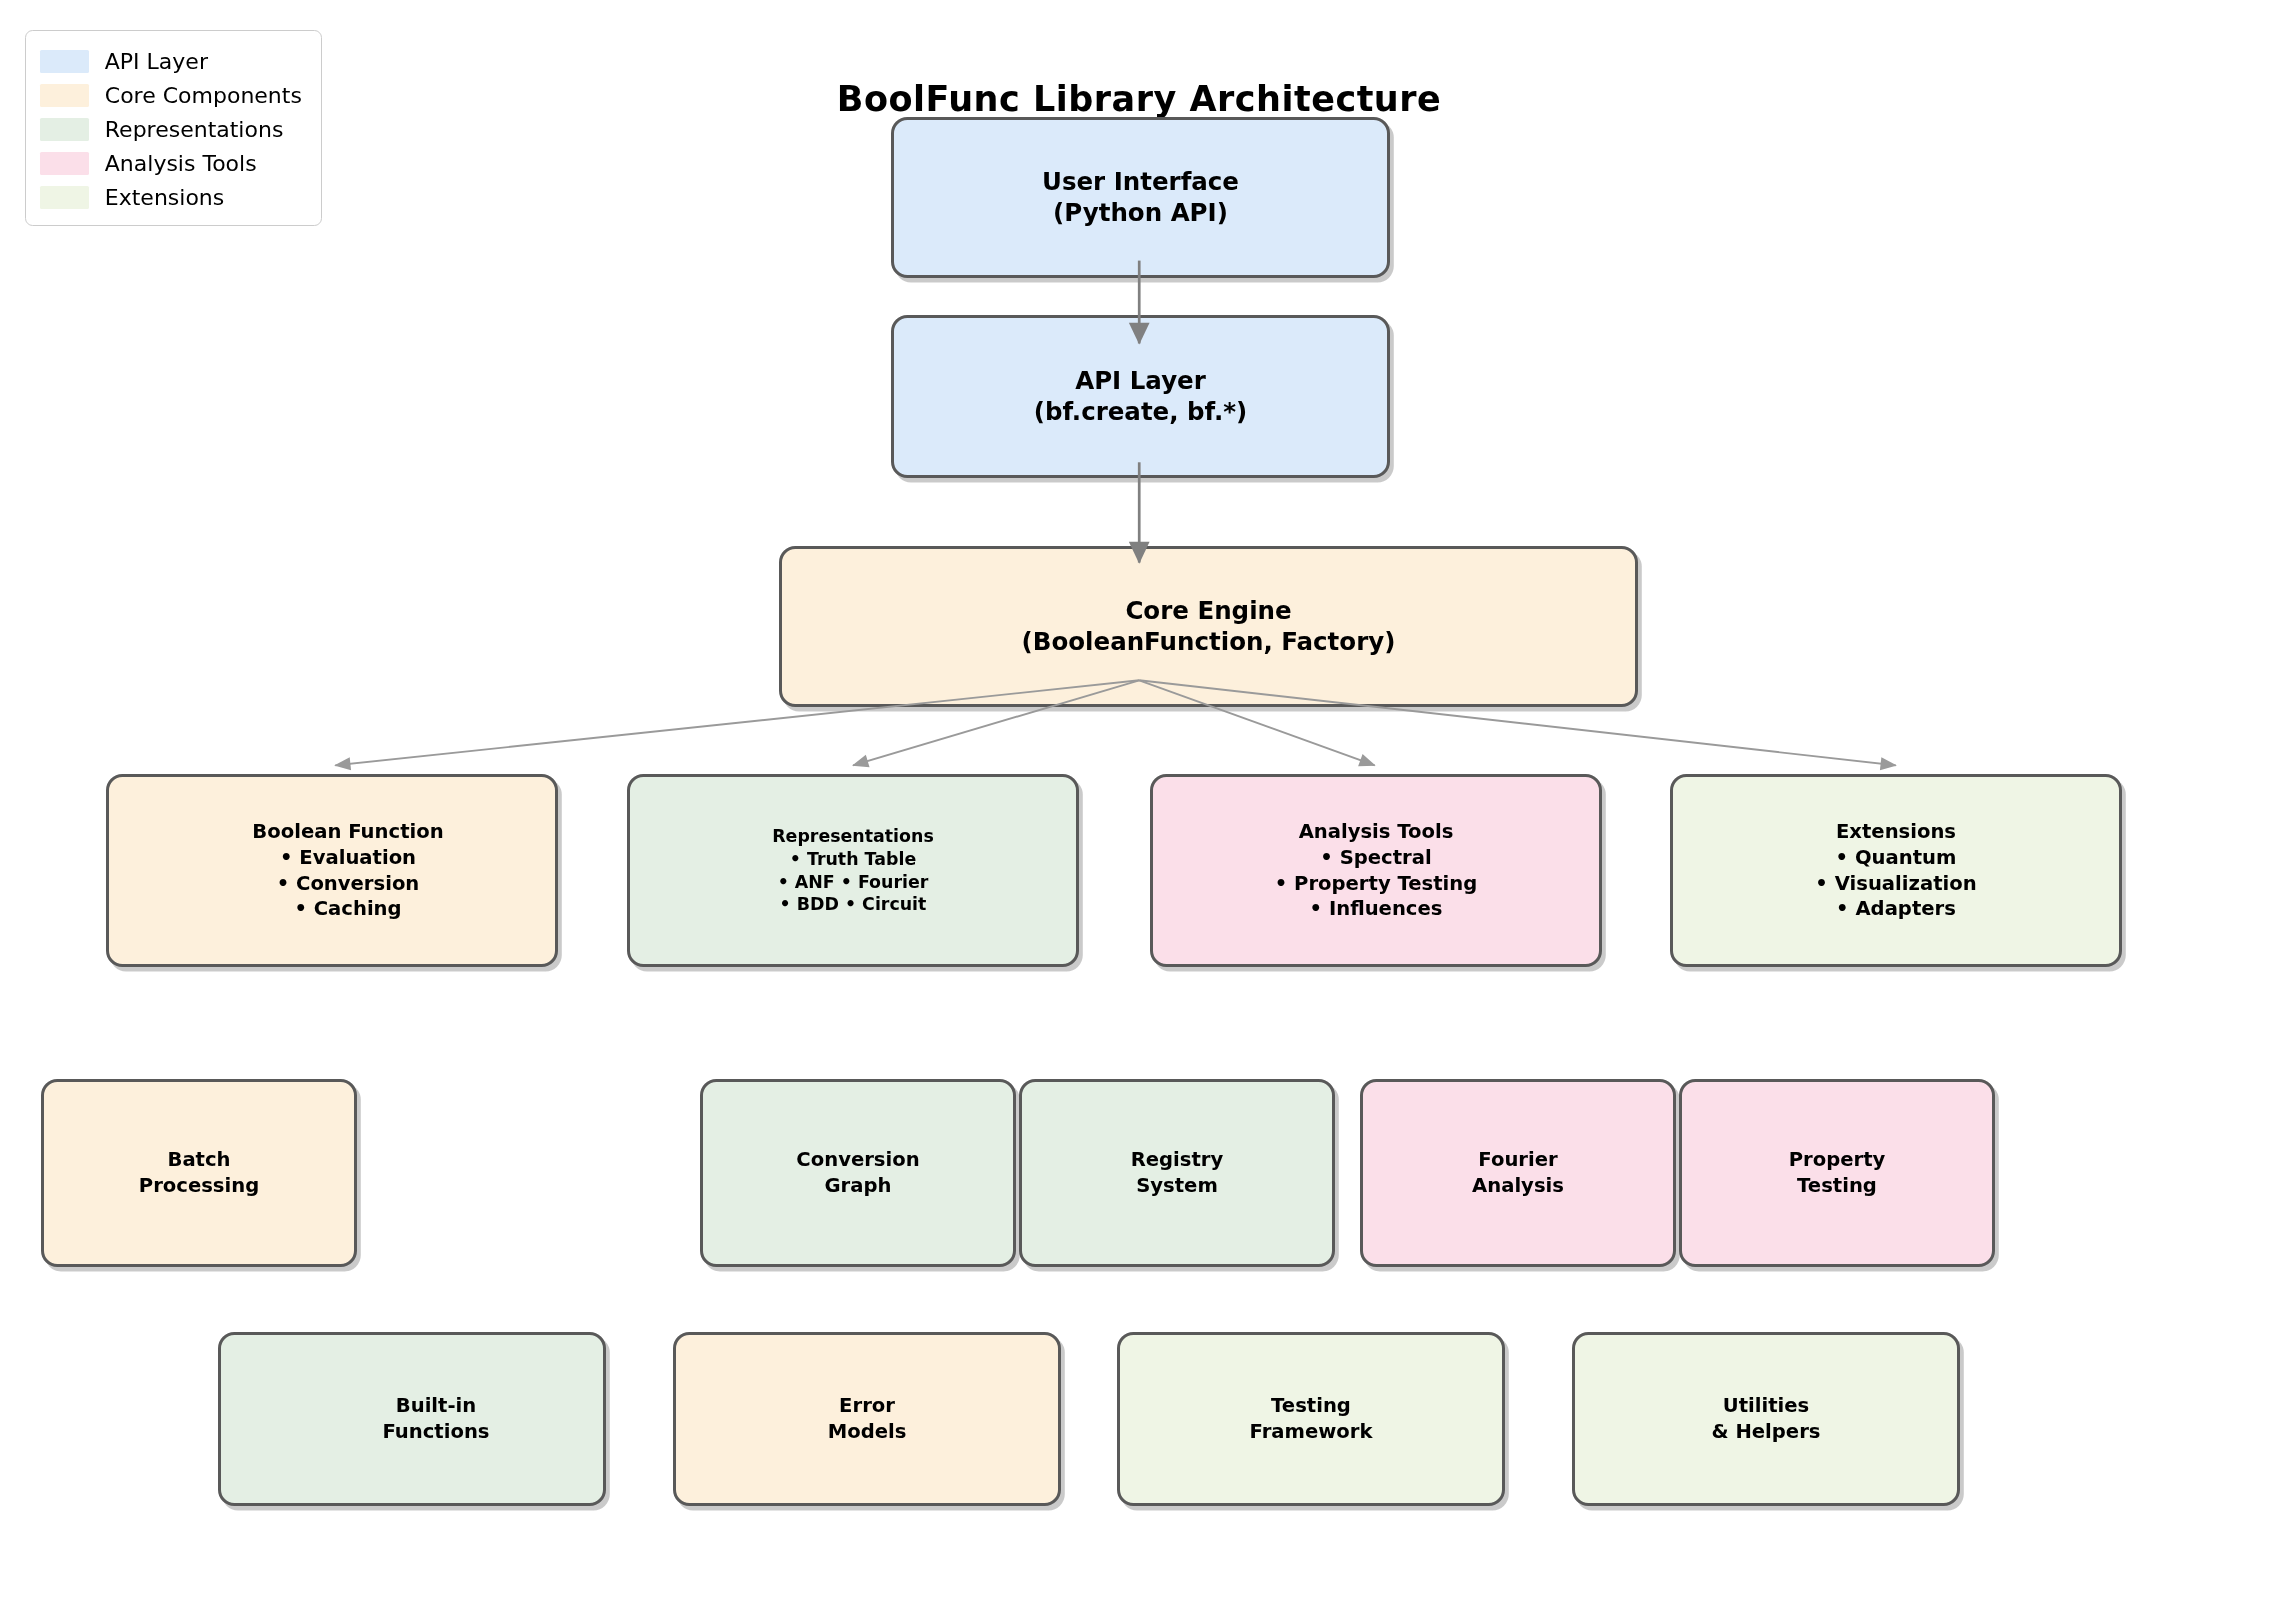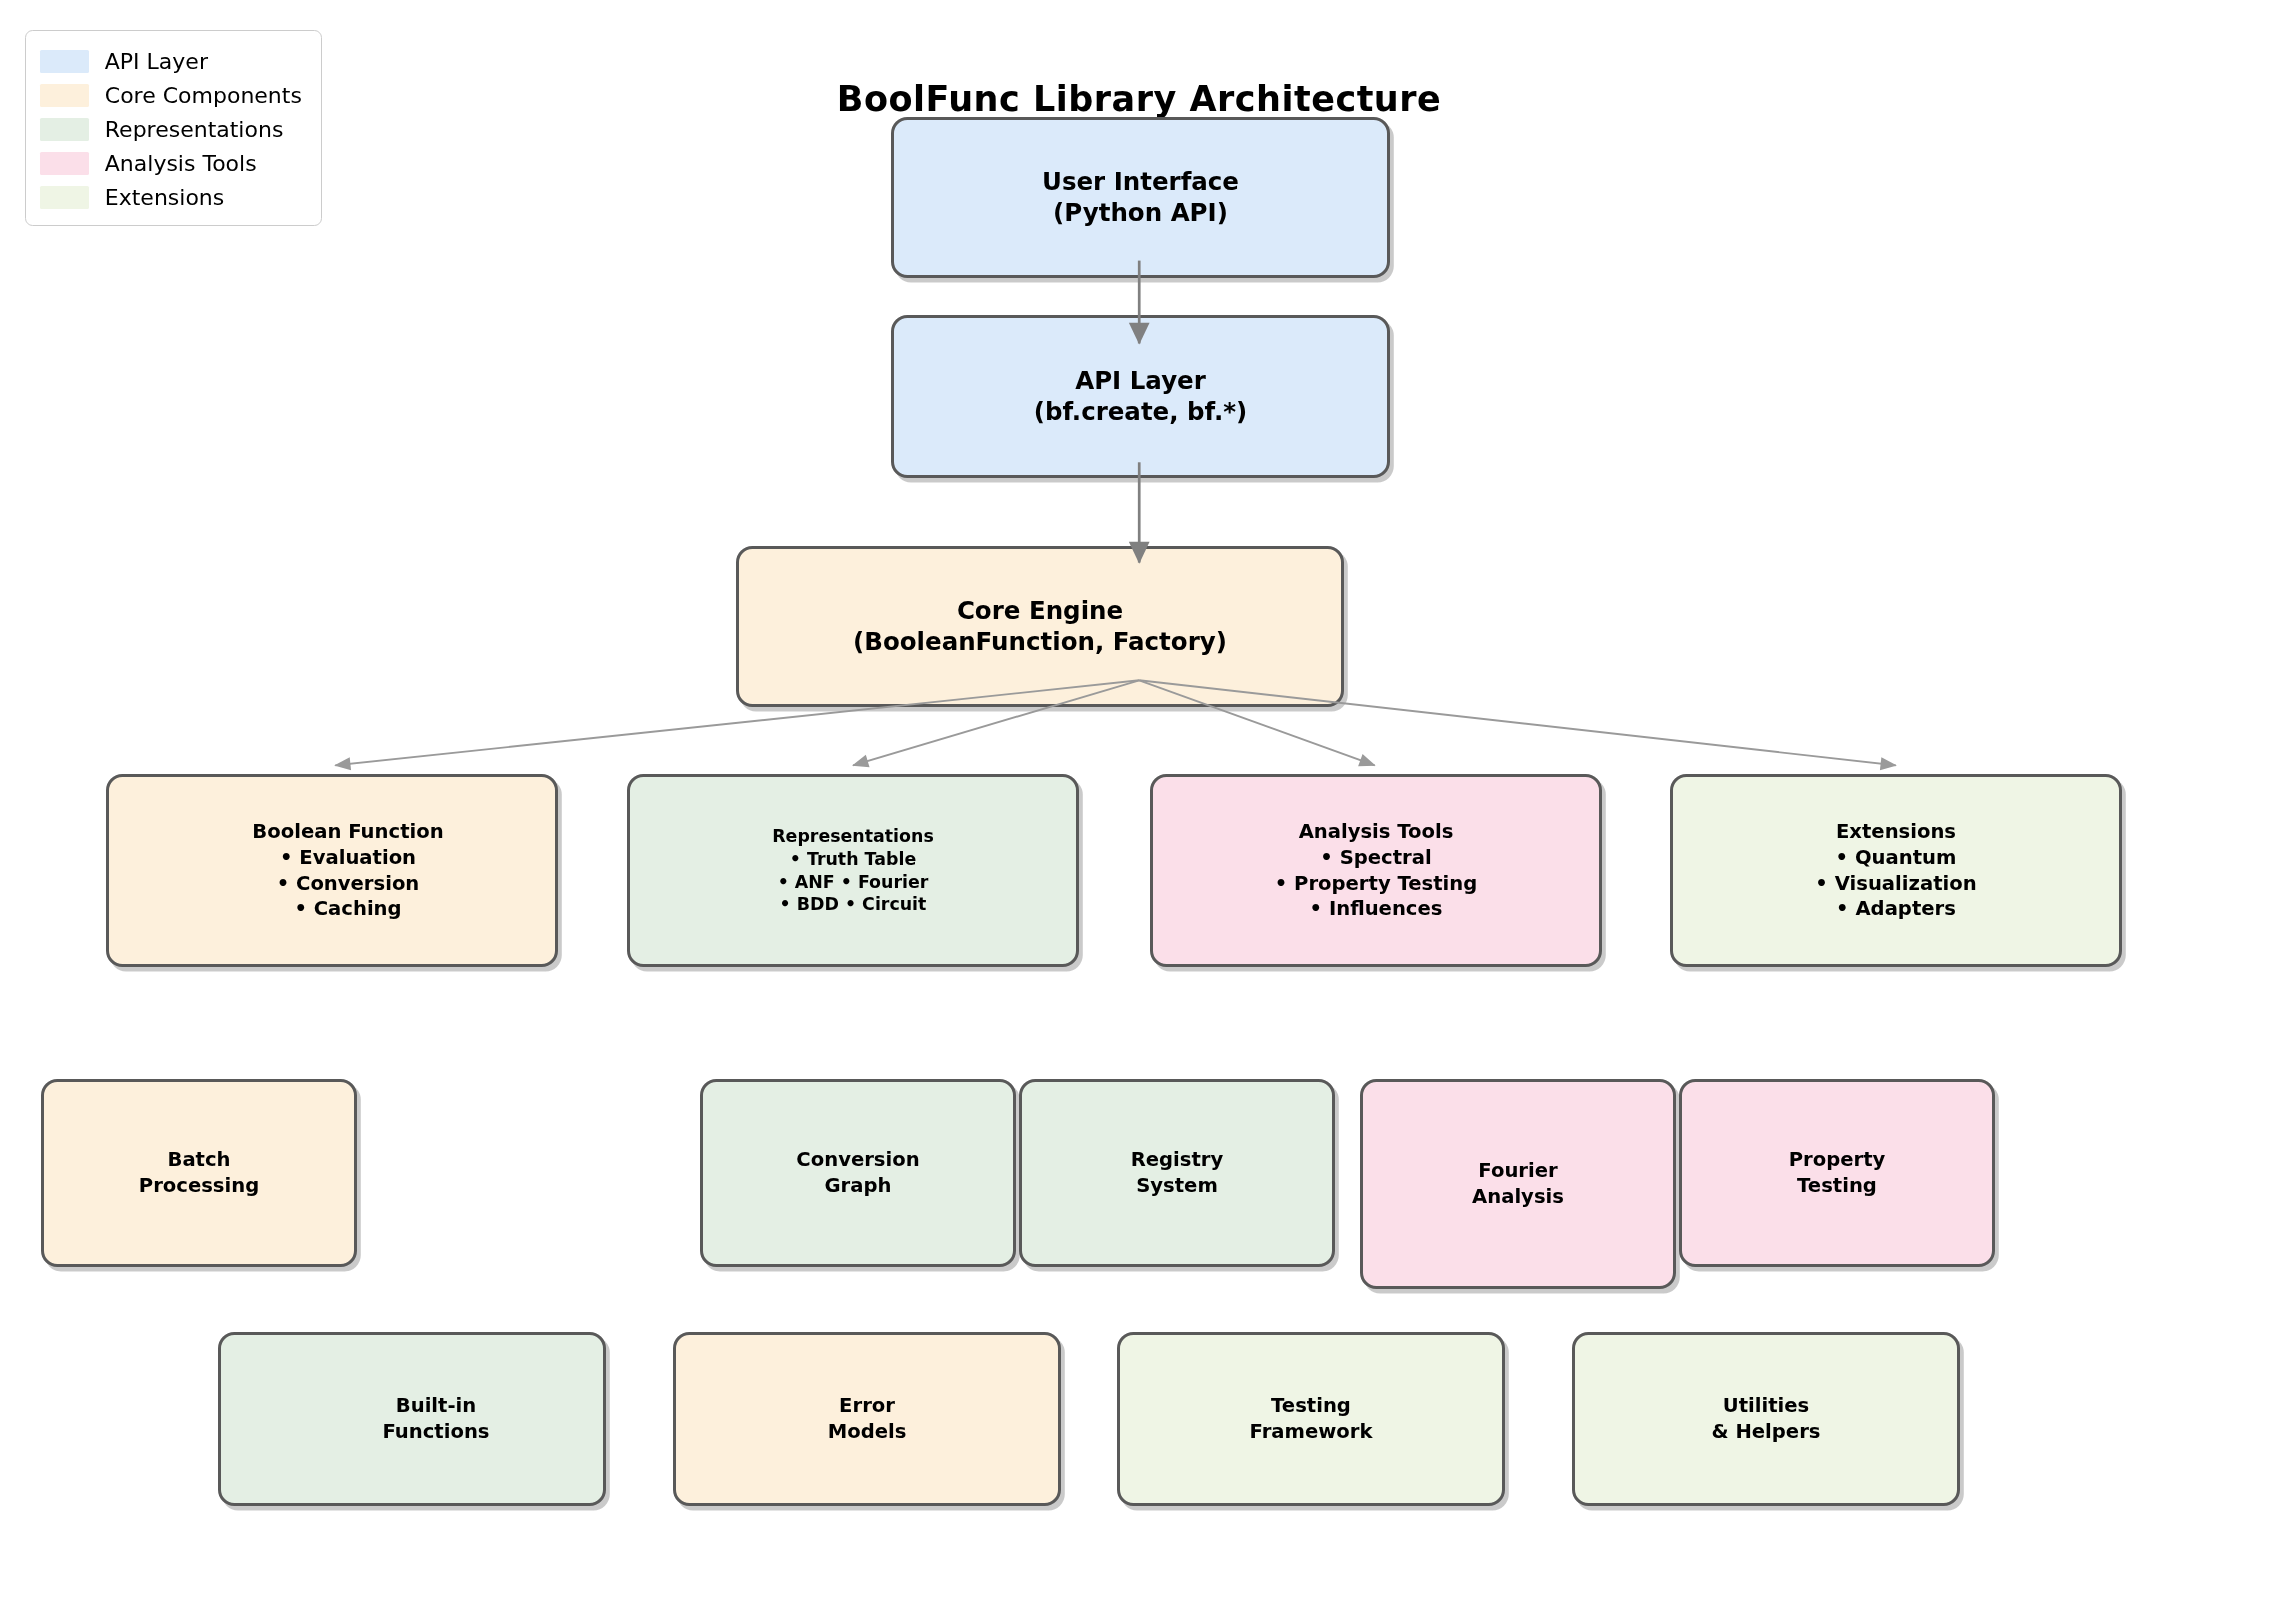--- a/index.html
+++ b/index.html
@@ -87,21 +87,21 @@
     </div>
   </div>
 
   <div class="node fs-head" style="left: 891px; top: 315px; width: 499px; height: 163px; background-color: rgb(219, 234, 250);">
     <div class="txt">
       <span class="ln">API Layer</span>
       <span class="ln">(bf.create, bf.*)</span>
     </div>
   </div>
 
-  <div class="node fs-head" style="left: 736px; top: 546px; width: 608px; height: 161px; background-color: rgb(253, 240, 220);">
+  <div class="node fs-head" style="left: 779px; top: 546px; width: 859px; height: 161px; background-color: rgb(253, 240, 220);">
     <div class="txt">
       <span class="ln">Core Engine</span>
       <span class="ln">(BooleanFunction, Factory)</span>
     </div>
   </div>
 
   <div class="node fs-body" style="left: 106px; top: 774px; width: 452px; height: 193px; background-color: rgb(253, 240, 220); padding-left: 32px;">
     <div class="txt">
       <span class="ln">Boolean Function</span>
       <span class="ln">• Evaluation</span>
@@ -152,21 +152,21 @@
     </div>
   </div>
 
   <div class="node fs-body" style="left: 1019px; top: 1079px; width: 316px; height: 188px; background-color: rgb(228, 239, 228);">
     <div class="txt">
       <span class="ln">Registry</span>
       <span class="ln">System</span>
     </div>
   </div>
 
-  <div class="node fs-body" style="left: 1360px; top: 1079px; width: 316px; height: 210px; background-color: rgb(251, 223, 233);">
+  <div class="node fs-body" style="left: 1360px; top: 1079px; width: 316px; height: 188px; background-color: rgb(251, 223, 233);">
     <div class="txt">
       <span class="ln">Fourier</span>
       <span class="ln">Analysis</span>
     </div>
   </div>
 
   <div class="node fs-body" style="left: 1679px; top: 1079px; width: 316px; height: 188px; background-color: rgb(251, 223, 233);">
     <div class="txt">
       <span class="ln">Property</span>
       <span class="ln">Testing</span>

